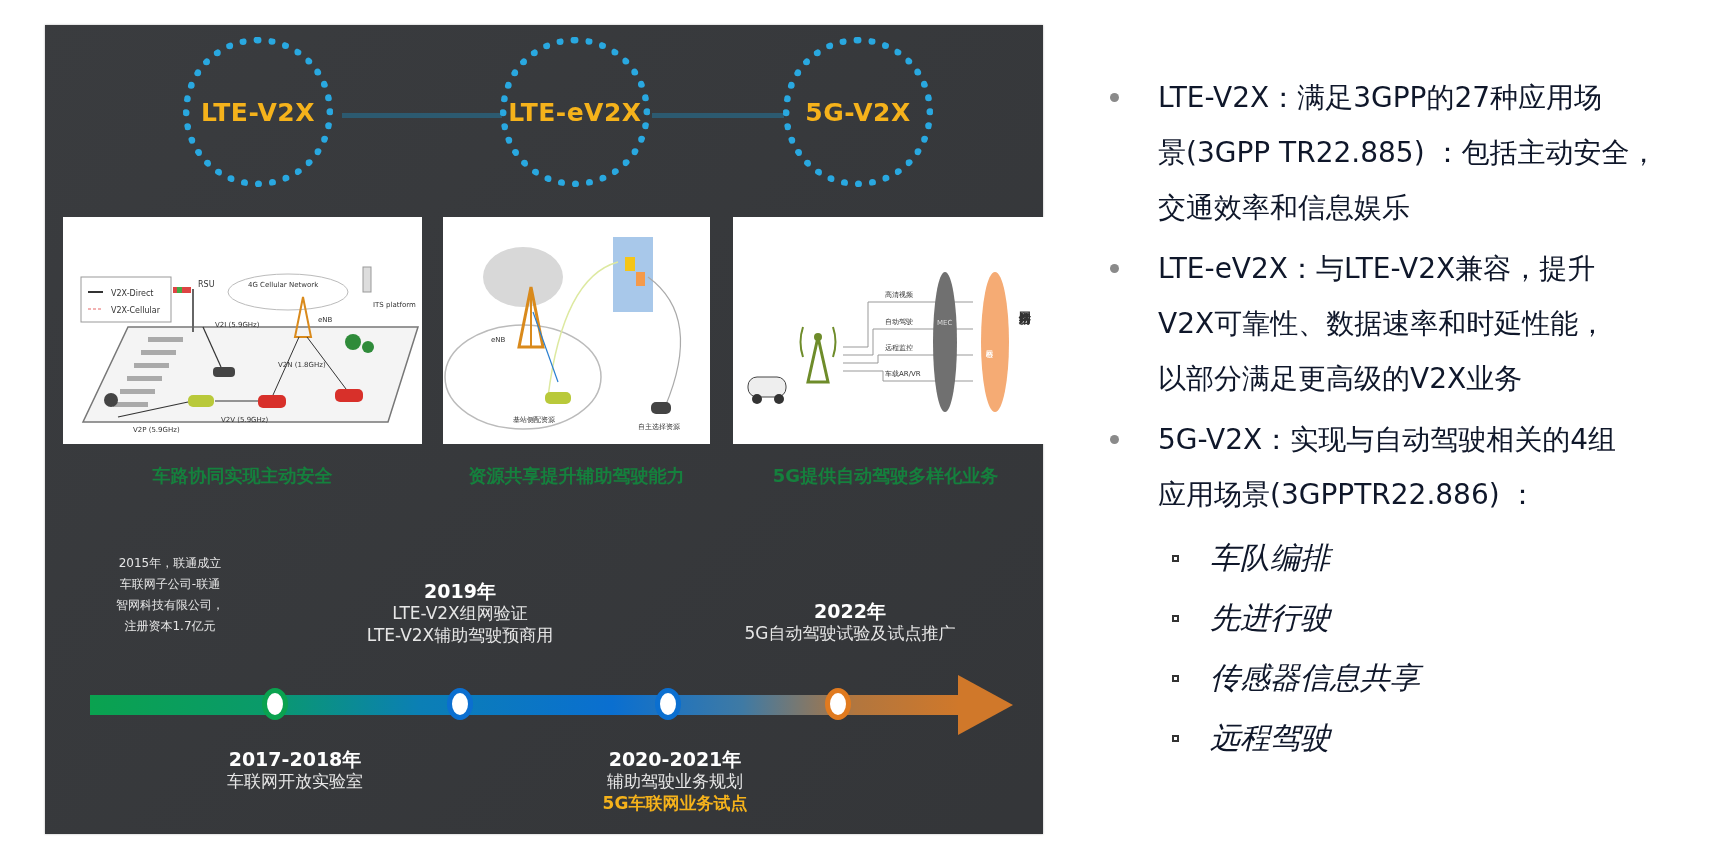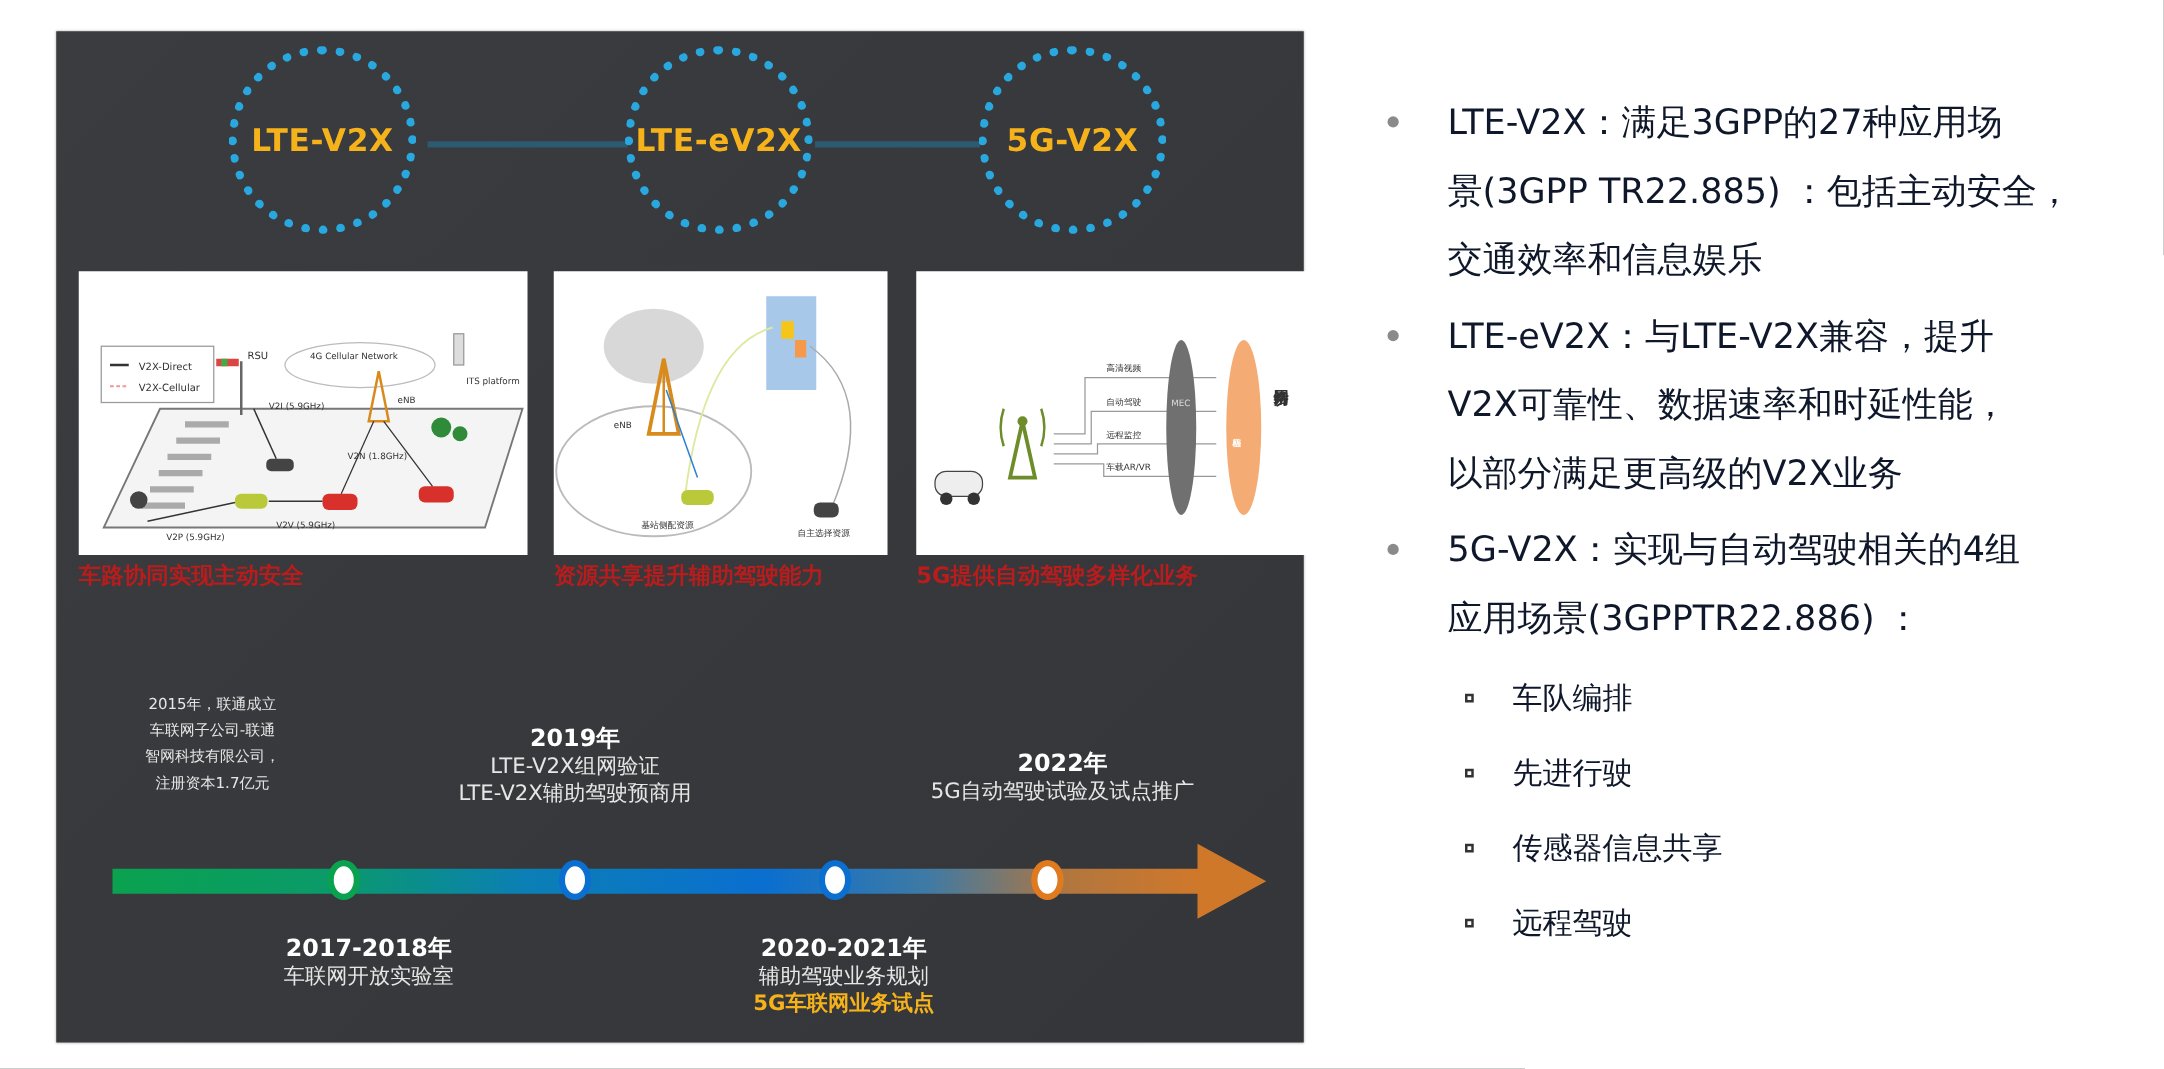--- a/index.html
+++ b/index.html
@@ -27,22 +27,22 @@
   }
   .gen-link {
     position: absolute; height: 5px; background: #2c5a70; top: 113px;
   }
   
   .tile {
     position: absolute; top: 217px; height: 227px; background: #ffffff;
     overflow: hidden;
   }
   .caption {
-    position: absolute; top: 448px; color: #b91c1c; font-weight: bold;
-    font-size: 18px; text-align: left;
+    position: absolute; top: 464px; color: #15803d; font-weight: bold;
+    font-size: 18px; text-align: center;
   }
   
   .bar {
     position: absolute; left: 90px; top: 695px; width: 870px; height: 20px;
     background: linear-gradient(90deg, #0aa24f 0%, #0a9a6a 20%, #0b7fb5 38%, #0a6fd0 60%, #3f7aa4 75%, #b2763e 88%, #d0782a 100%);
   }
   .arrowhead {
     position: absolute; left: 958px; top: 675px; width: 0; height: 0;
     border-top: 30px solid transparent; border-bottom: 30px solid transparent;
     border-left: 55px solid #d0782a;
@@ -62,21 +62,21 @@
   .right { position: absolute; left: 1110px; top: 70px; width: 620px; color: #0f172a; }
   .bullet {
     position: relative; padding-left: 48px; font-size: 28px; line-height: 55px;
     margin-bottom: 6px;
   }
   .bullet .dotmark {
     position: absolute; left: 0; top: 23px; width: 9px; height: 9px; border-radius: 50%;
     background: #8a8a8a;
   }
   .sub {
-    position: relative; padding-left: 100px; font-size: 24px; line-height: 60px;
+    position: relative; padding-left: 100px; font-size: 30px; line-height: 60px; font-style: italic;
   }
   .sub .sq {
     position: absolute; left: 62px; top: 27px; width: 7px; height: 7px;
     border: 2px solid #333; box-sizing: border-box;
   }
   svg { display: block; }
 </style>
 </head>
 <body>
 

